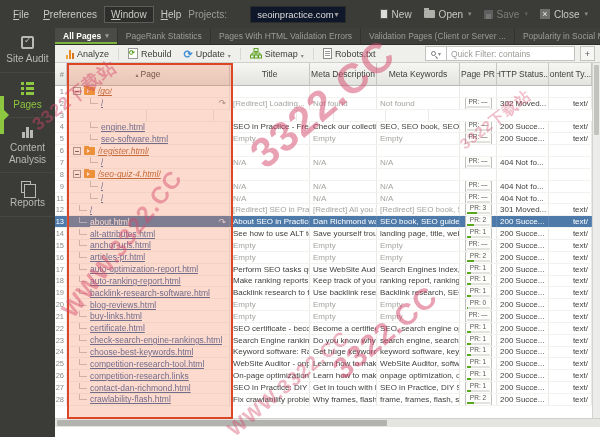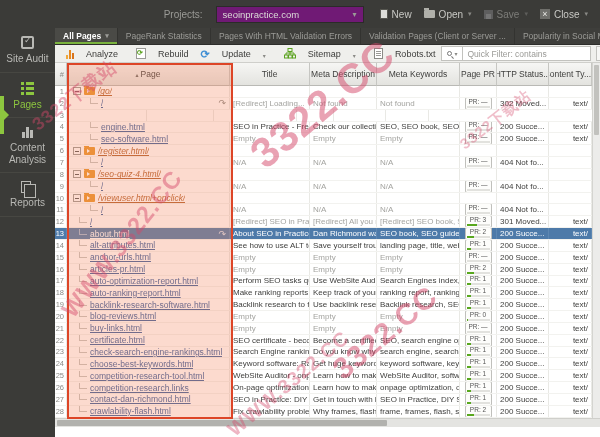--- a/index.html
+++ b/index.html
@@ -7,23 +7,23 @@
   .app { width:600px; height:437px; background:#3b3b38; position:relative; overflow:hidden;
          font-family:"Liberation Sans",sans-serif; }
 
   
   .menubar { height:28px; display:flex; align-items:center; padding:0 6px; color:#c9c9c5; font-size:10px; }
   .menus { display:flex; align-items:center; }
   .menu-item { padding:3px 7px; cursor:default; }
   .menu-item::first-letter { text-decoration:underline; }
   .menu-item.hl { background:#2e2e2c; border:1px solid #5c5c58; padding:2px 6px; }
   .spacer { flex:1; }
-  .proj-label { color:#9b9b97; margin-right:13px; }
-  .proj-select { width:148px; height:17px; background:#701a75; border:1px solid #2b2b29; color:#dcdcd8;
-                 display:flex; align-items:center; padding:0 6px; font-size:9.5px; margin-right:10px; }
+  .proj-label { color:#9b9b97; margin-right:23px; }
+  .proj-select { width:148px; height:17px; background:#0f172a; border:1px solid #2b2b29; color:#dcdcd8;
+                 display:flex; align-items:center; padding:0 6px; font-size:9.5px; margin-right:28px; }
   .proj-select .caret { margin-left:auto; color:#9b9b97; font-size:8px; }
   .win-btn { display:flex; align-items:center; gap:4px; padding:0 6px; font-size:10px; color:#c9c9c5; }
   .win-btn .caret { color:#8a8a86; font-size:7px; margin-left:1px; }
   .win-btn.disabled { opacity:.45; }
   .icon-new { width:8px; height:10px; background:#dcdcd8; border:1px solid #55554f; }
   .icon-open { width:11px; height:8px; background:#b0b0aa; border-radius:1px; position:relative; }
   .icon-open::before { content:""; position:absolute; top:-2px; left:0; width:5px; height:2px; background:#b0b0aa; }
   .icon-save { width:9px; height:9px; background:#8a8a8e; position:relative; }
   .icon-save::after { content:""; position:absolute; left:2px; top:4px; right:2px; bottom:0; background:#bcbcc0; }
   .icon-close { width:10px; height:10px; background:#6f6f6b; text-align:center; }
@@ -56,21 +56,21 @@
   
   .tabbar { height:17px; background:#3e3e3b; display:flex; align-items:stretch; font-size:8.5px;
             color:#9b9b97; border-bottom:1px solid #2d2d2b; }
   .tab { padding:0 8px; display:flex; align-items:center; gap:4px; border-right:1px solid #333330; white-space:nowrap; }
   .tab.active { background:#4a4a46; color:#fff; box-shadow:inset 0 -2px 0 #7ab33e; font-weight:bold; }
   .tab .tcaret { font-size:7px; color:#9b9b97; }
 
   
   .toolbar { height:18px; background:#efefec; display:flex; align-items:center; padding:0 5px;
              border-bottom:1px solid #cfcfcb; font-size:9px; color:#3c3c3a; }
-  .tbtn { display:flex; align-items:flex-end; gap:12px; padding:1px 6px; white-space:nowrap; }
+  .tbtn { display:flex; align-items:flex-end; gap:3px; padding:1px 6px; white-space:nowrap; }
   .tbtn .caret { font-size:6px; color:#8a8a86; }
   .tsep { width:1px; height:12px; background:#d8d8d4; margin:0 3px; }
   .ico-analyze { display:flex; align-items:flex-end; gap:1px; height:10px; }
   .ico-analyze i { display:block; width:2px; }
   .ico-analyze i:nth-child(1){height:4px;background:#f0a83c;}
   .ico-analyze i:nth-child(2){height:9px;background:#e8891f;}
   .ico-analyze i:nth-child(3){height:6px;background:#d9741a;}
   .ico-rebuild { width:10px; height:11px; border:1px solid #9a9a96; background:#fff; position:relative; }
   .ico-rebuild::after { content:"\27F3"; position:absolute; left:0px; top:0px; color:#5aa21e; font-size:7px; font-weight:bold; }
   .ico-update { color:#3f8fd4; font-size:11px; line-height:10px; font-weight:bold; }
@@ -138,20 +138,26 @@
                     border:2px solid #dd4527; background:rgba(244,134,93,0.30); pointer-events:none; }
   .watermarks { position:absolute; inset:0; z-index:7; pointer-events:none; }
   .wm { position:absolute; color:#d5486a; font-weight:bold; white-space:nowrap; transform-origin:left bottom; letter-spacing:1px; }
 </style>
 </head>
 <body>
 
 <div class="app">
 
   <div class="menubar">
+    <div class="menus">
+        <div class="menu-item">File</div>
+        <div class="menu-item">Preferences</div>
+        <div class="menu-item hl">Window</div>
+        <div class="menu-item">Help</div>
+      </div>
     <div class="spacer"></div>
     <span class="proj-label">Projects:</span>
     <div class="proj-select">
       <span>seoinpractice.com</span>
       <span class="caret">▾</span>
     </div>
     <div class="win-btn">
       <span class="icon-new"></span>
       <span>New</span>
     </div>
@@ -460,36 +466,20 @@
                 <span class="prb">
                   <span class="prt">PR: —</span>
                   <span class="prbar">
                     <span class="prfill" style="width: 0%;"></span>
                   </span>
                 </span>
               </div>
               <div class="cell c-http">404 Not fo...</div>
               <div class="cell c-ct"></div>
             </div>
-            <div class="row k-folder">
-              <div class="cell c-num">10</div>
-              <div class="cell c-page">
-                <span class="tree">
-                  <span class="expander"></span>
-                  <span class="folder-ico"></span>
-                  <span class="plink folderlink">/viewuser.html+onclick/</span>
-                </span>
-              </div>
-              <div class="cell c-title"></div>
-              <div class="cell c-desc"></div>
-              <div class="cell c-keys"></div>
-              <div class="cell c-pr"></div>
-              <div class="cell c-http"></div>
-              <div class="cell c-ct"></div>
-            </div>
             <div class="row k-child">
               <div class="cell c-num">11</div>
               <div class="cell c-page">
                 <span class="tree">
                   <span class="conn"></span>
                   <span class="plink filelink">/</span>
                 </span>
               </div>
               <div class="cell c-title muted">N/A</div>
               <div class="cell c-desc muted">N/A</div>

